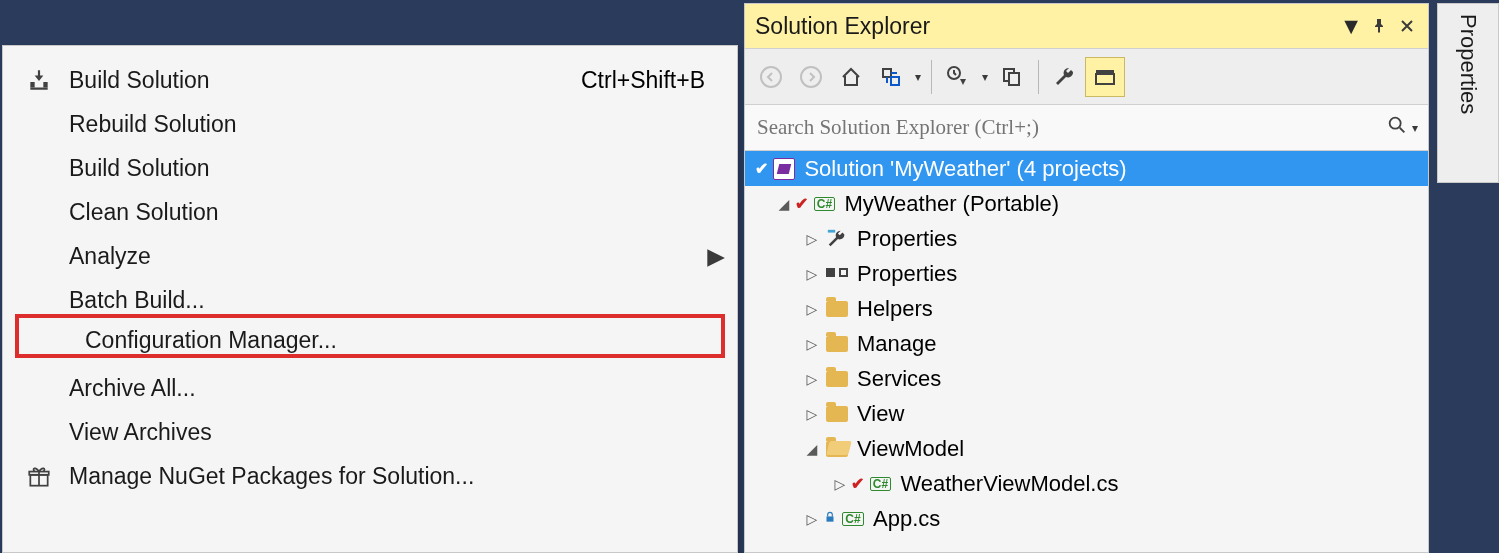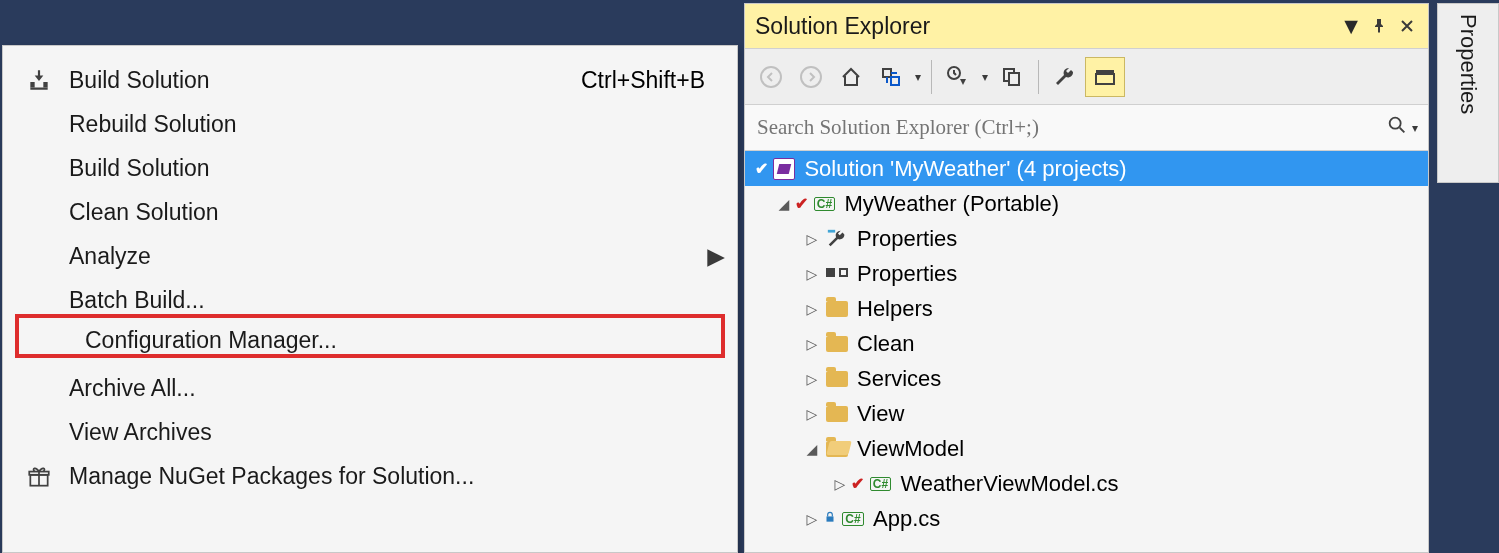--- a/index.html
+++ b/index.html
@@ -388,21 +388,21 @@
           <span class="folder"></span>
         </span>
       <span>Helpers</span>
     </div>
 
     <div class="tree-row pad2">
       <span class="exp">▷</span>
       <span class="ticon">
           <span class="folder"></span>
         </span>
-      <span>Clean</span>
+      <span>Manage</span>
     </div>
 
     <div class="tree-row pad2">
       <span class="exp">▷</span>
       <span class="ticon">
           <span class="folder"></span>
         </span>
       <span>Services</span>
     </div>
 

